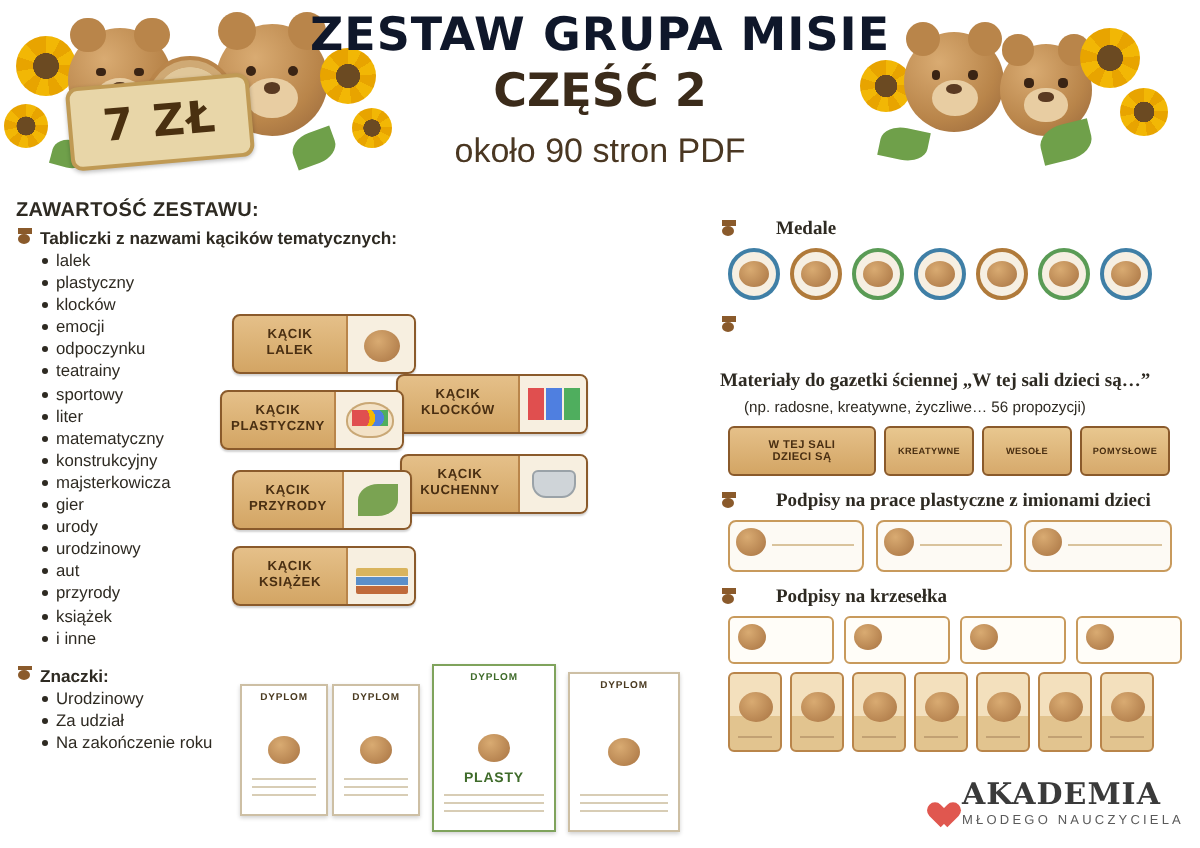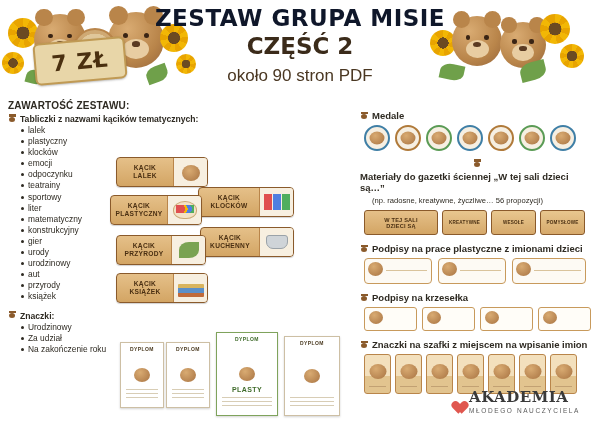--- a/index.html
+++ b/index.html
@@ -125,21 +125,21 @@
     position: absolute;
     border-radius: 50% 0 50% 0;
     background: #6fa04a;
   }
 
   
   .sec-head {
     font-size: 9.5px;
     font-weight: bold;
     color: #2e2a22;
-    display: flex; align-items: center; gap: 4px;
+    display: flex; align-items: flex-start; gap: 20px; font-family: Liberation Serif, serif;
   }
   .paw {
     display: inline-block;
     width: 8px; height: 8px;
     flex: 0 0 auto;
     position: relative;
   }
   .paw:after {
     content: "";
     position: absolute; left: 1px; top: 2.5px;
@@ -432,21 +432,21 @@
     position:absolute; left:5px; right:5px; bottom:6px; height: 12px;
     background:
       linear-gradient(#d8cdb5 1px, transparent 1px) 0 0/100% 4px;
   }
   .dip.green { border-color: #7fa35c; }
   .dip.green .dip-t { color:#3f6b2a; }
 
   
   .logo {
     position: absolute;
-    right: 20px; bottom: 10px;
+    right: 8px; bottom: 10px;
     text-align: left;
     display: flex; align-items: center; gap: 5px;
   }
   .logo-heart {
     width: 16px; height: 15px;
     position: relative;
     flex: 0 0 auto;
   }
   .logo-heart:before, .logo-heart:after {
     content:"";
@@ -541,26 +541,28 @@
       <li>lalek</li>
       <li>plastyczny</li>
       <li>klocków</li>
       <li>emocji</li>
       <li>odpoczynku</li>
       <li>teatrainy</li>
       <li>sportowy</li>
       <li>liter</li>
       <li>matematyczny</li>
       <li>konstrukcyjny</li>
+      <li>majsterkowicza</li>
       <li>gier</li>
       <li>urody</li>
       <li>urodzinowy</li>
       <li>aut</li>
       <li>przyrody</li>
       <li>książek</li>
+      <li>i inne</li>
     </ul>
 
     <div class="dyplomy-block">
       <div class="bullet-line">
         <span class="paw"></span>
         <span>Znaczki:</span>
       </div>
       <ul class="plain">
         <li>Urodzinowy</li>
         <li>Za udział</li>
@@ -690,24 +692,20 @@
       <span class="paw"></span>
       <span>Podpisy na krzesełka</span>
     </div>
     <div class="chair-row">
       <div class="chair-label"></div>
       <div class="chair-label"></div>
       <div class="chair-label"></div>
       <div class="chair-label"></div>
     </div>
 
-    <div class="sec-head" style="margin-top:8px;">
-      <span class="paw"></span>
-      <span>Znaczki na szafki z miejscem na wpisanie imion</span>
-    </div>
     <div class="cabinet-row">
       <div class="cabinet"></div>
       <div class="cabinet"></div>
       <div class="cabinet"></div>
       <div class="cabinet"></div>
       <div class="cabinet"></div>
       <div class="cabinet"></div>
       <div class="cabinet"></div>
     </div>
   </div>

